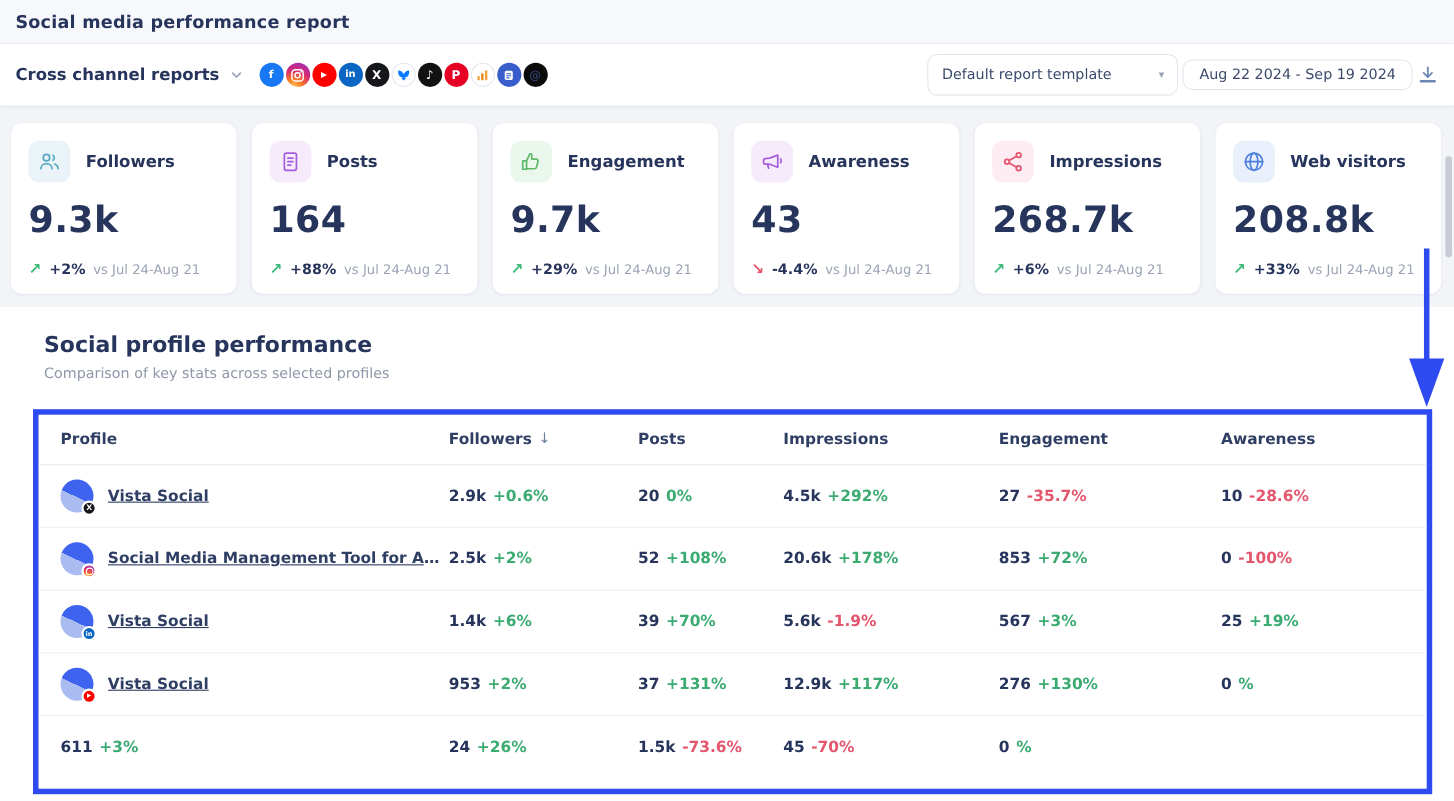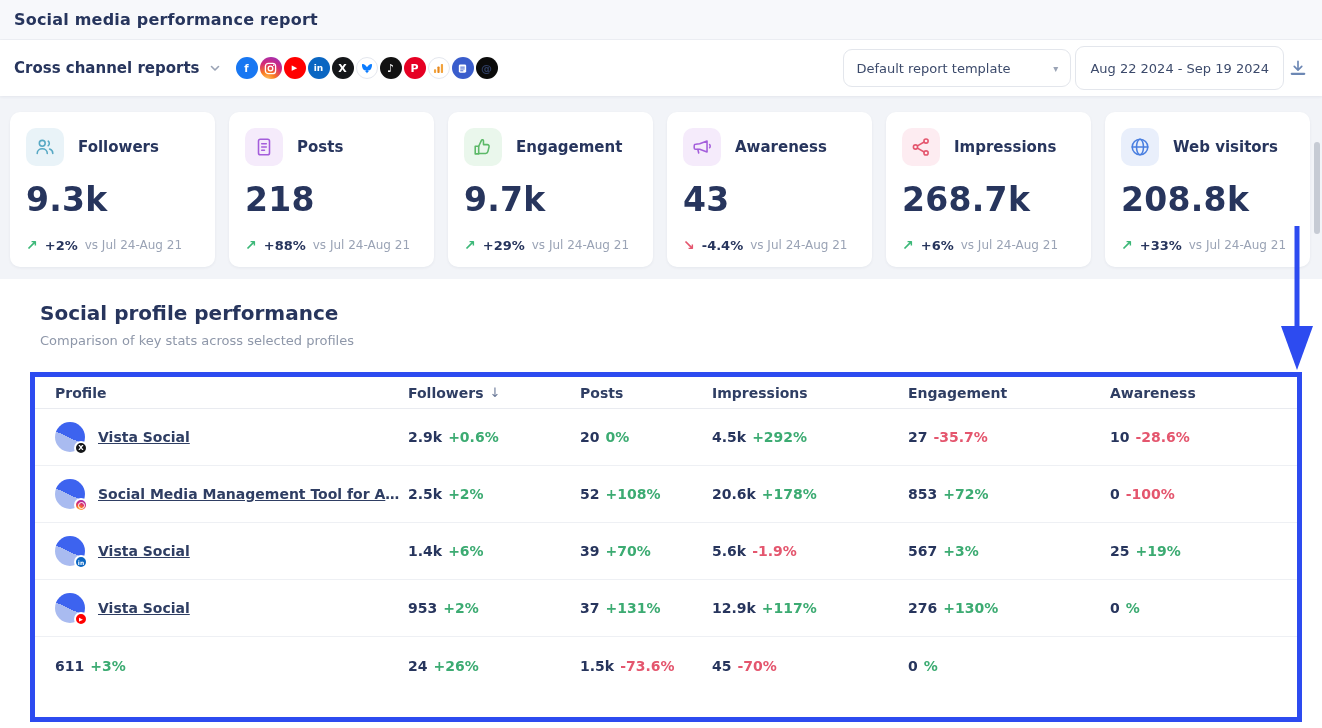--- a/index.html
+++ b/index.html
@@ -24,21 +24,21 @@
   .chan.x  { background:#15171a; font-size:11px; }
   .chan.bs { background:#fff; border:1px solid #e4e7ee; }
   .chan.tt { background:#121212; font-size:11px; }
   .chan.pi { background:#e60023; font-size:11px; }
   .chan.ga { background:#fff; border:1px solid #e4e7ee; }
   .chan.tb { background:#3a5dcc; }
   .chan.th { background:#0b0b0b; font-size:11px; }
   .toolbar-right { display:flex; align-items:center; gap:4px; }
   .select-box { width:228px; height:38px; border:1px solid #e3e6ec; border-radius:9px; display:flex; align-items:center; justify-content:space-between; padding:0 12px; font-size:13px; color:#3c4a6b; cursor:pointer; background:#fff; }
   .select-box .caret { color:#9aa3b5; font-size:10px; }
-  .date-box { height:44px; border:1px solid #e3e6ec; border-radius:9px; display:flex; align-items:center; padding:0 14px; font-size:13px; color:#3c4a6b; cursor:pointer; background:#fff; white-space:nowrap; }
+  .date-box { height:28px; border:1px solid #e3e6ec; border-radius:9px; display:flex; align-items:center; padding:0 14px; font-size:13px; color:#3c4a6b; cursor:pointer; background:#fff; white-space:nowrap; }
   .dl-btn { color:#6c87b4; display:flex; cursor:pointer; }
 
   
   .cards { display:flex; gap:14px; margin:16px 10px 12px 10px; }
   .card { width:205px; height:155px; background:#fff; border-radius:10px; box-shadow:0 1px 3px rgba(25,35,70,.06); padding:16px 16px 14px 16px; display:flex; flex-direction:column; }
   .card-head { display:flex; align-items:center; gap:14px; }
   .tile { width:38px; height:38px; border-radius:10px; display:flex; align-items:center; justify-content:center; flex:none; }
   .kpi-label { font-size:15px; font-weight:700; color:#27355d; }
   .kpi-value { font-size:33px; font-weight:600; color:#27355d; margin-top:14px; letter-spacing:.3px; }
   .kpi-trend { margin-top:auto; display:flex; align-items:center; gap:7px; font-size:13px; }
@@ -49,21 +49,21 @@
   .t-vs { color:#9aa3b5; font-size:12px; white-space:nowrap; }
 
   
   .panel { background:#fff; min-height:450px; padding-top:22px; }
   .panel h2 { font-size:20px; font-weight:700; color:#27355d; margin-left:40px; }
   .panel .subtitle { font-size:13px; color:#8e97a9; margin:8px 0 0 40px; }
 
   
   .highlight-box { margin:24px 20px 0 30px; height:350px; border:5px solid #2d4bf0; background:#fff; overflow:hidden; }
   .thead, .trow { display:grid; grid-template-columns:353px 172px 132px 196px 202px 1fr; align-items:center; padding-left:20px; }
-  .thead { height:32px; border-bottom:1px solid #e9ebf0; }
+  .thead { height:46px; border-bottom:1px solid #e9ebf0; }
   .th { font-size:14px; font-weight:700; color:#2f3e63; display:flex; align-items:center; gap:6px; }
   .sort-ic { color:#6b7a99; font-weight:400; font-size:13px; cursor:pointer; }
   .trow { height:57px; border-bottom:1px solid #eef0f4; }
   .trow:last-child { border-bottom:none; }
   .pcell { display:flex; align-items:center; gap:13px; min-width:0; }
   .avatar { width:30px; height:30px; border-radius:50%; position:relative; flex:none; }
   .avatar[data-avatar="vista"] { background:linear-gradient(205deg,#3d63ef 0 52%, #a9bbf0 52%); }
   .avatar[data-avatar="person"] { background:#eceef3; overflow:hidden; }
   .avatar[data-avatar="person"]::before { content:""; position:absolute; width:11px; height:11px; border-radius:50%; background:#a9aebc; left:9px; top:5px; }
   .avatar[data-avatar="person"]::after { content:""; position:absolute; width:18px; height:12px; border-radius:8px 8px 0 0; background:#a9aebc; left:6px; top:18px; }
@@ -181,21 +181,21 @@
   <div class="card">
     <div class="card-head">
       <span class="tile" style="background: rgb(245, 235, 251); color: rgb(164, 93, 219);">
         <svg width="22" height="22" viewBox="0 0 24 24" fill="none" stroke="currentColor" stroke-width="1.7" stroke-linecap="round" stroke-linejoin="round">
             <rect x="6" y="3.5" width="12" height="17" rx="2"></rect>
             <path d="M9.5 8.5h5M9.5 12h5M9.5 15.5h3"></path>
           </svg>
       </span>
       <span class="kpi-label">Posts</span>
     </div>
-    <div class="kpi-value">218</div>
+    <div class="kpi-value">164</div>
     <div class="kpi-trend">
       <span class="t-arrow" data-dir="up"></span>
       <span class="t-pct">+88%</span>
       <span class="t-vs">vs Jul 24-Aug 21</span>
     </div>
   </div>
 
   <div class="card">
     <div class="card-head">
       <span class="tile" style="background: rgb(234, 247, 236); color: rgb(92, 185, 104);">

